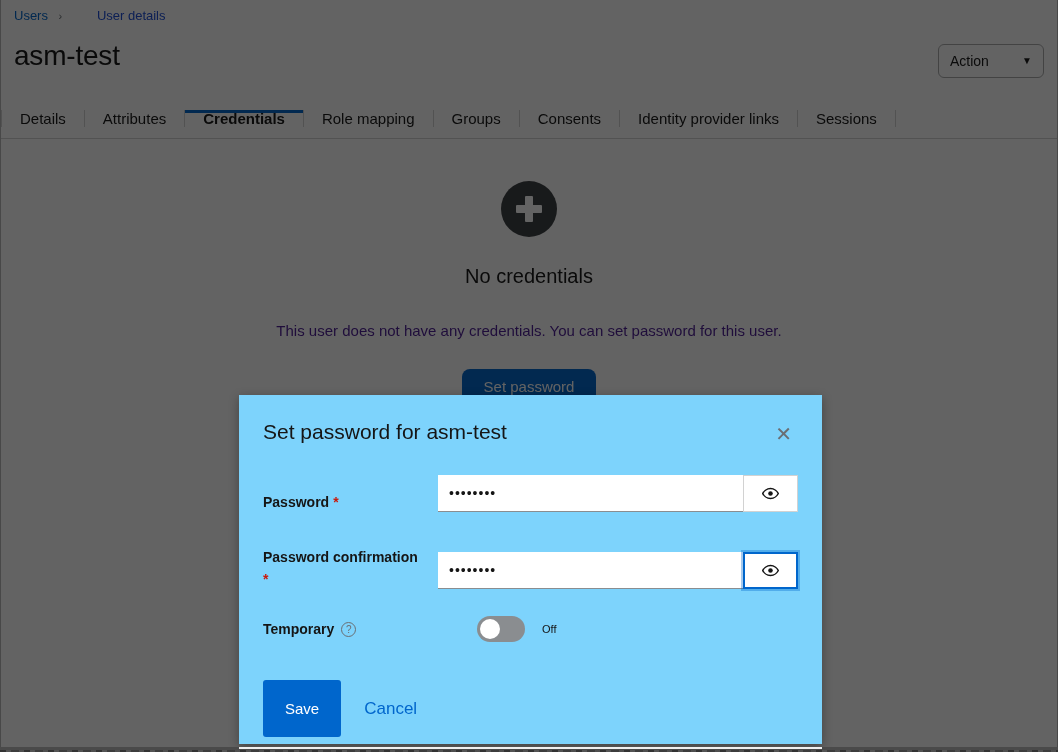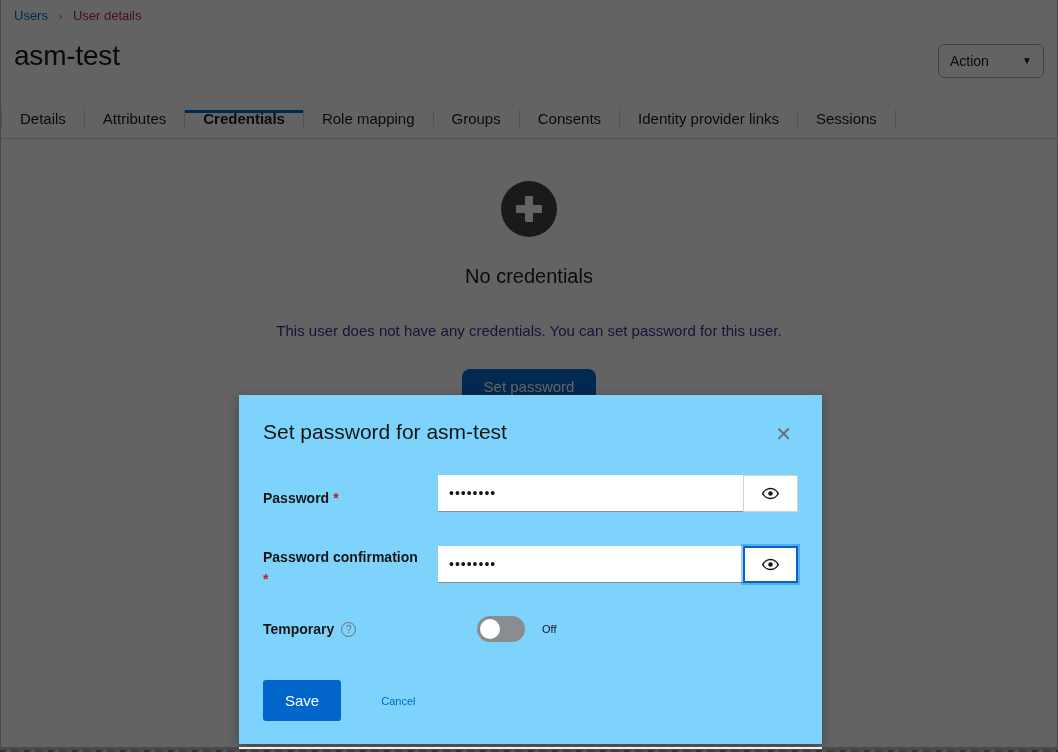--- a/index.html
+++ b/index.html
@@ -32,21 +32,21 @@
   }
 
   .breadcrumb {
     padding: 7px 13px 0 13px;
     font-size: 13px;
     line-height: 18px;
     white-space: nowrap;
   }
   .bc-link { color: #06c; text-decoration: none; }
   .bc-sep { color: #6a6e73; margin: 0 7px; font-size: 11px; }
-  .bc-current { color: #be185d; }
+  .bc-current { color: #1d4ed8; margin-left: 24px; }
 
   .page-head {
     padding: 14px 13px 0 13px;
     display: flex;
     align-items: flex-start;
     justify-content: space-between;
   }
   .page-title {
     font-size: 28px;
     line-height: 34px;
@@ -207,21 +207,21 @@
     cursor: pointer;
     padding: 4px 6px;
     margin-top: 2px;
     font-family: "Liberation Sans", sans-serif;
   }
 
   .modal-body { padding-top: 27px; }
 
   .form-row {
     display: flex;
-    align-items: center;
+    align-items: flex-end;
     margin-bottom: 27px;
   }
   .form-label {
     width: 175px;
     flex: 0 0 175px;
     font-size: 14px;
     font-weight: 700;
     color: #151515;
     padding-top: 9px;
     line-height: 19px;
@@ -329,30 +329,30 @@
     display: flex;
     align-items: center;
     padding-top: 38px;
   }
   .btn-save {
     background: #06c;
     border: none;
     border-radius: 3px;
     color: #ffffff;
     font-size: 15px;
-    padding: 12px 22px;
+    padding: 20px 22px;
     cursor: pointer;
     font-family: "Liberation Sans", sans-serif;
   }
   .btn-cancel {
     background: transparent;
     border: none;
     color: #06c;
-    font-size: 11px;
-    margin-left: 34px;
+    font-size: 17px;
+    margin-left: 17px;
     cursor: pointer;
     font-family: "Liberation Sans", sans-serif;
   }
 
   
   #bottom-strip {
     position: absolute;
     left: 0;
     top: 747px;
     width: 1058px;

